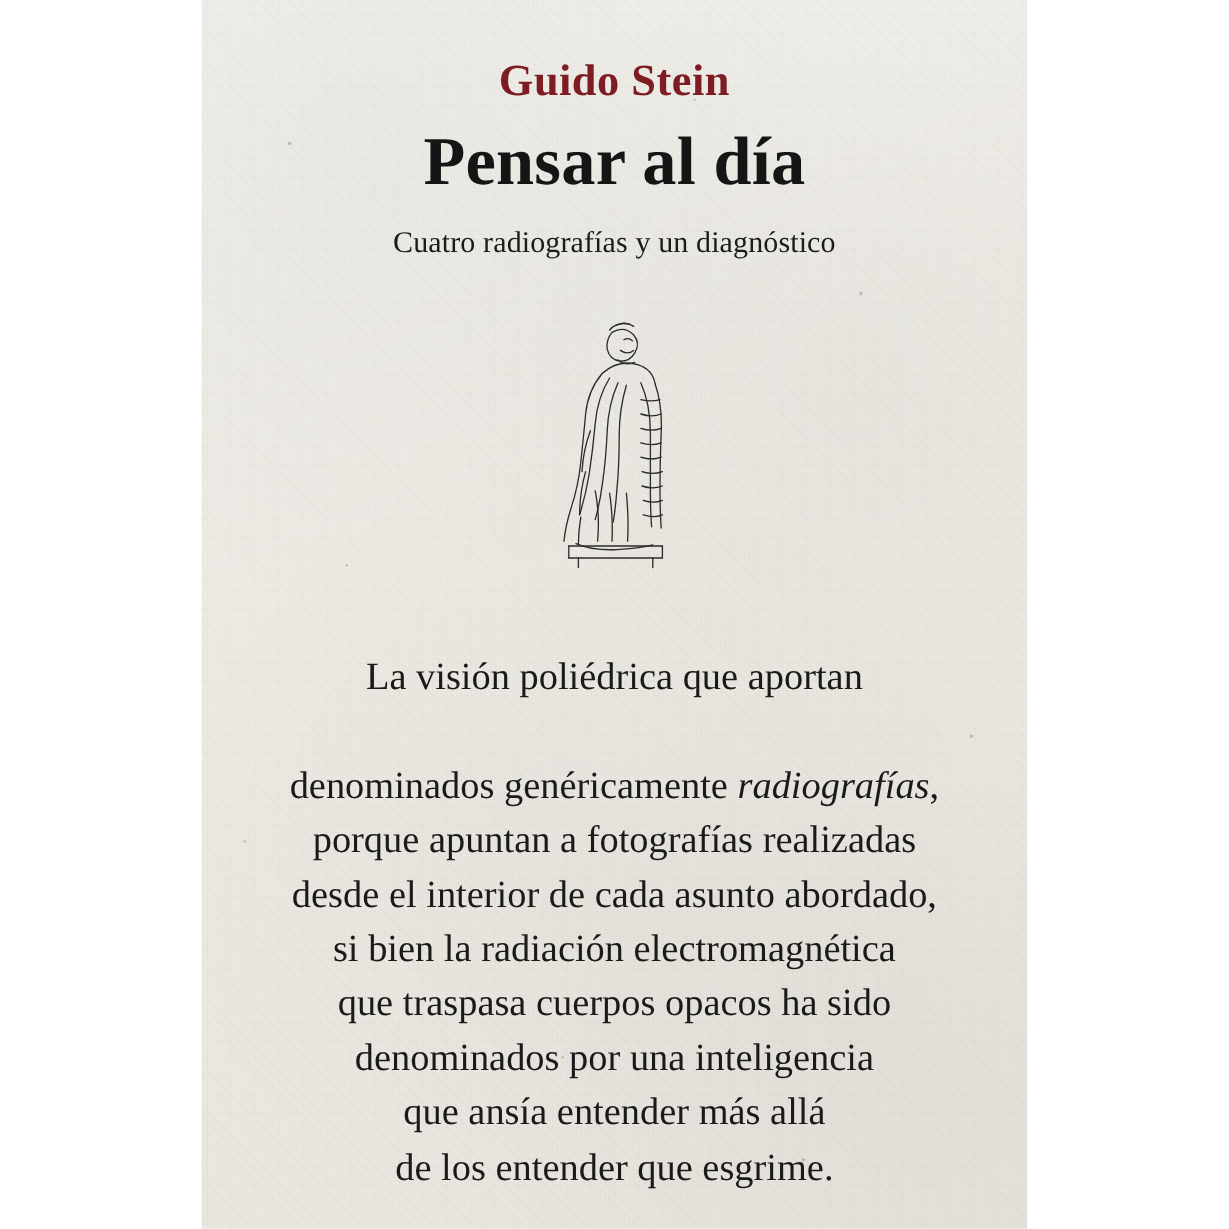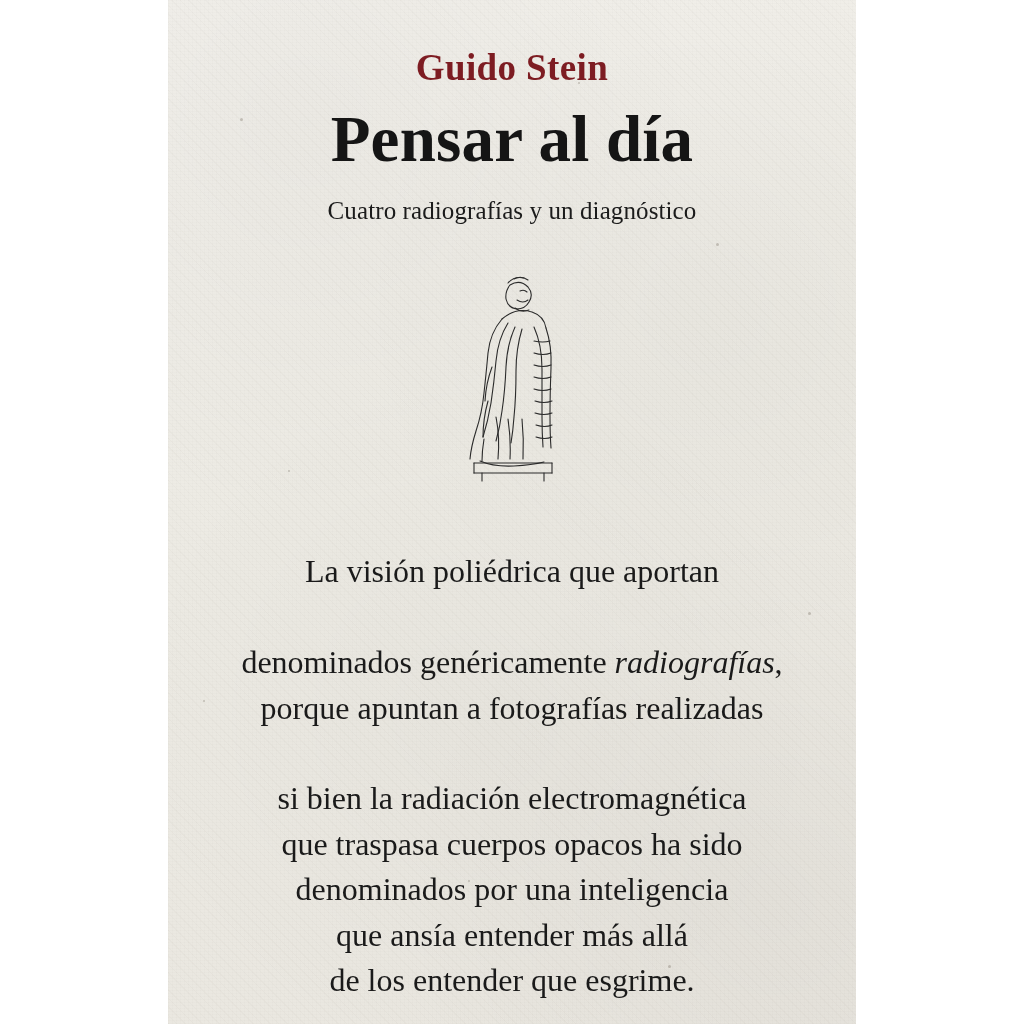--- a/index.html
+++ b/index.html
@@ -67,21 +67,21 @@
     margin-top: 46px;
     font-size: 37px;
     letter-spacing: 0.4px;
     color: #7d1c22;
     font-family: "Liberation Serif", serif;
     font-weight: 700;
   }
 
   .title {
     margin-top: 16px;
-    font-size: 65px;
+    font-size: 57px;
     line-height: 1.05;
     color: #151515;
     font-weight: 700;
     letter-spacing: 0.2px;
     font-family: "Liberation Serif", serif;
   }
 
   .subtitle {
     margin-top: 24px;
     font-size: 25px;
@@ -200,21 +200,21 @@
           <path d="M60 206 v8"></path>
           <path d="M122 206 v8"></path>
         </g>
       </svg>
 
       <div class="blurb">
         <span>La visión poliédrica que aportan</span><br>
         <br>
         <span>denominados genéricamente </span><em>radiografías</em><span>,</span><br>
         <span>porque apuntan a fotografías realizadas</span><br>
-        <br>
+        <span>desde el interior de cada asunto abordado,</span><br>
         <span>si bien la radiación electromagnética</span><br>
         <span>que traspasa cuerpos opacos ha sido</span><br>
         <span>denominados por una inteligencia</span><br>
         <span>que ansía entender más allá</span><br>
         <span>de los entender que esgrime.</span>
       </div>
     </div>
 
   </div>
 </div>

